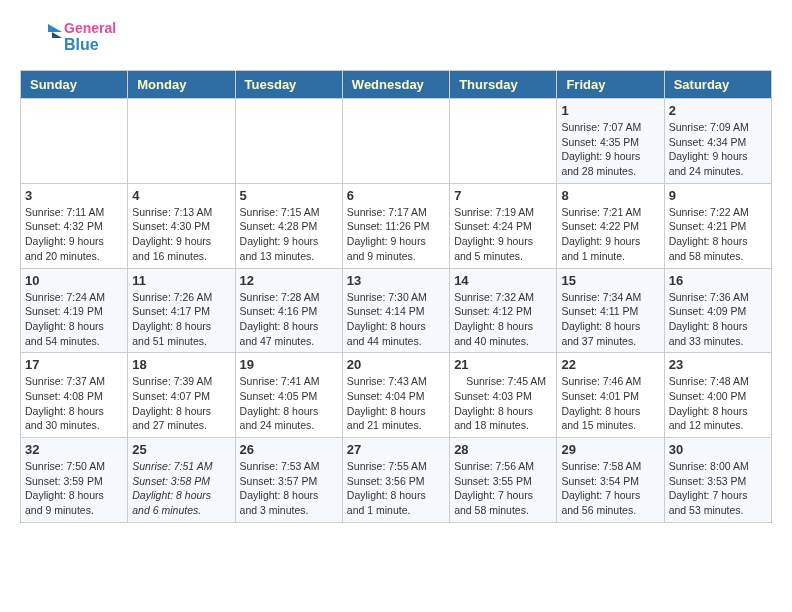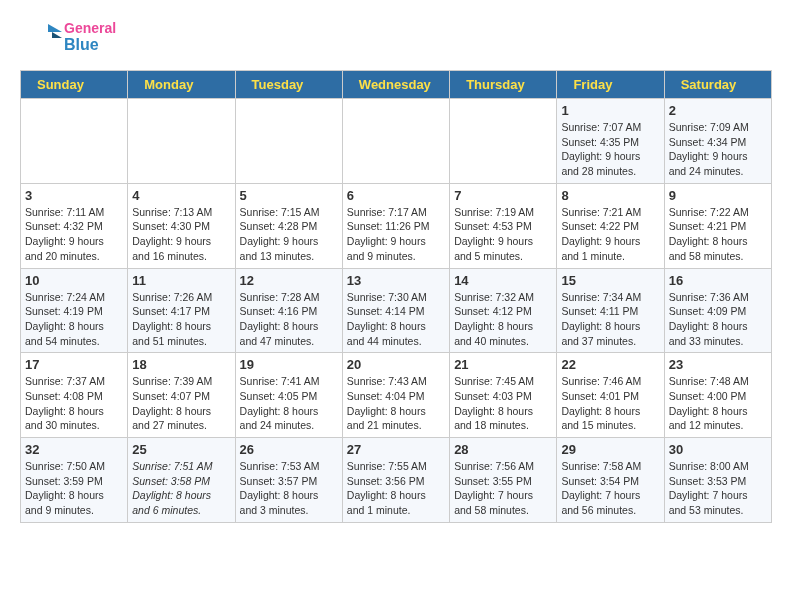--- a/index.html
+++ b/index.html
@@ -4,21 +4,21 @@
   <style>
     * { box-sizing: border-box; margin: 0; padding: 0; }
     body { font-family: Arial, sans-serif; background: #fff; width: 792px; min-height: 612px; }
     .container { padding: 16px 20px; }
     .header { display: flex; justify-content: space-between; align-items: flex-start; margin-bottom: 12px; }
     .logo { display: flex; align-items: center; gap: 4px; }
     .title-block { text-align: right; }
     .month-title { font-size: 32px; font-weight: bold; color: #333; }
     .location { font-size: 15px; color: #555; }
     table { width: 100%; border-collapse: collapse; table-layout: fixed; }
-    thead th { background: #2e6da4; color: #fde047; padding: 6px 16px; font-size: 13px; font-weight: bold; text-align: left; border: 1px solid #ccc; }
+    thead th { background: #2e6da4; color: #fef9c3; padding: 6px 9px; font-size: 13px; font-weight: bold; text-align: left; border: 1px solid #ccc; }
     tbody td { vertical-align: top; border: 1px solid #ccc; padding: 4px; font-size: 10.5px; color: #333; min-height: 80px; }
     tbody tr:nth-child(odd) td { background: #f5f8fc; }
     tbody tr:nth-child(even) td { background: #fff; }
     .day-num { font-size: 13px; font-weight: bold; display: block; margin-bottom: 2px; }
     .day-info { font-size: 10.5px; line-height: 1.4; color: #333; }
     .empty { background: #fff !important; }
   </style>
 </head>
 <body>
 
@@ -77,21 +77,21 @@
           <td><span class="day-num">4</span><span class="day-info" style="white-space: pre-line;">Sunrise: 7:13 AM
 Sunset: 4:30 PM
 Daylight: 9 hours and 16 minutes.</span></td>
           <td><span class="day-num">5</span><span class="day-info" style="white-space: pre-line;">Sunrise: 7:15 AM
 Sunset: 4:28 PM
 Daylight: 9 hours and 13 minutes.</span></td>
           <td><span class="day-num">6</span><span class="day-info" style="white-space: pre-line;">Sunrise: 7:17 AM
 Sunset: 11:26 PM
 Daylight: 9 hours and 9 minutes.</span></td>
           <td><span class="day-num">7</span><span class="day-info" style="white-space: pre-line;">Sunrise: 7:19 AM
-Sunset: 4:53 PM
+Sunset: 4:24 PM
 Daylight: 9 hours and 5 minutes.</span></td>
           <td><span class="day-num">8</span><span class="day-info" style="white-space: pre-line; margin-top: 47px;">Sunrise: 7:21 AM
 Sunset: 4:22 PM
 Daylight: 9 hours and 1 minute.</span></td>
           <td><span class="day-num">9</span><span class="day-info" style="white-space: pre-line;">Sunrise: 7:22 AM
 Sunset: 4:21 PM
 Daylight: 8 hours and 58 minutes.</span></td>
         </tr>
         <tr>
           <td><span class="day-num">10</span><span class="day-info" style="white-space: pre-line;">Sunrise: 7:24 AM
@@ -122,21 +122,21 @@
 Daylight: 8 hours and 30 minutes.</span></td>
           <td><span class="day-num">18</span><span class="day-info" style="white-space: pre-line;">Sunrise: 7:39 AM
 Sunset: 4:07 PM
 Daylight: 8 hours and 27 minutes.</span></td>
           <td><span class="day-num">19</span><span class="day-info" style="white-space: pre-line;">Sunrise: 7:41 AM
 Sunset: 4:05 PM
 Daylight: 8 hours and 24 minutes.</span></td>
           <td><span class="day-num">20</span><span class="day-info" style="white-space: pre-line;">Sunrise: 7:43 AM
 Sunset: 4:04 PM
 Daylight: 8 hours and 21 minutes.</span></td>
-          <td><span class="day-num">21</span><span class="day-info" style="white-space: pre-line;">Sunrise: 7:45 AM
+          <td><span class="day-num">21</span><span class="day-info" style="white-space: pre-line; margin-left: 12px;">Sunrise: 7:45 AM
 Sunset: 4:03 PM
 Daylight: 8 hours and 18 minutes.</span></td>
           <td><span class="day-num">22</span><span class="day-info" style="white-space: pre-line;">Sunrise: 7:46 AM
 Sunset: 4:01 PM
 Daylight: 8 hours and 15 minutes.</span></td>
           <td><span class="day-num">23</span><span class="day-info" style="white-space: pre-line;">Sunrise: 7:48 AM
 Sunset: 4:00 PM
 Daylight: 8 hours and 12 minutes.</span></td>
         </tr>
         <tr>

